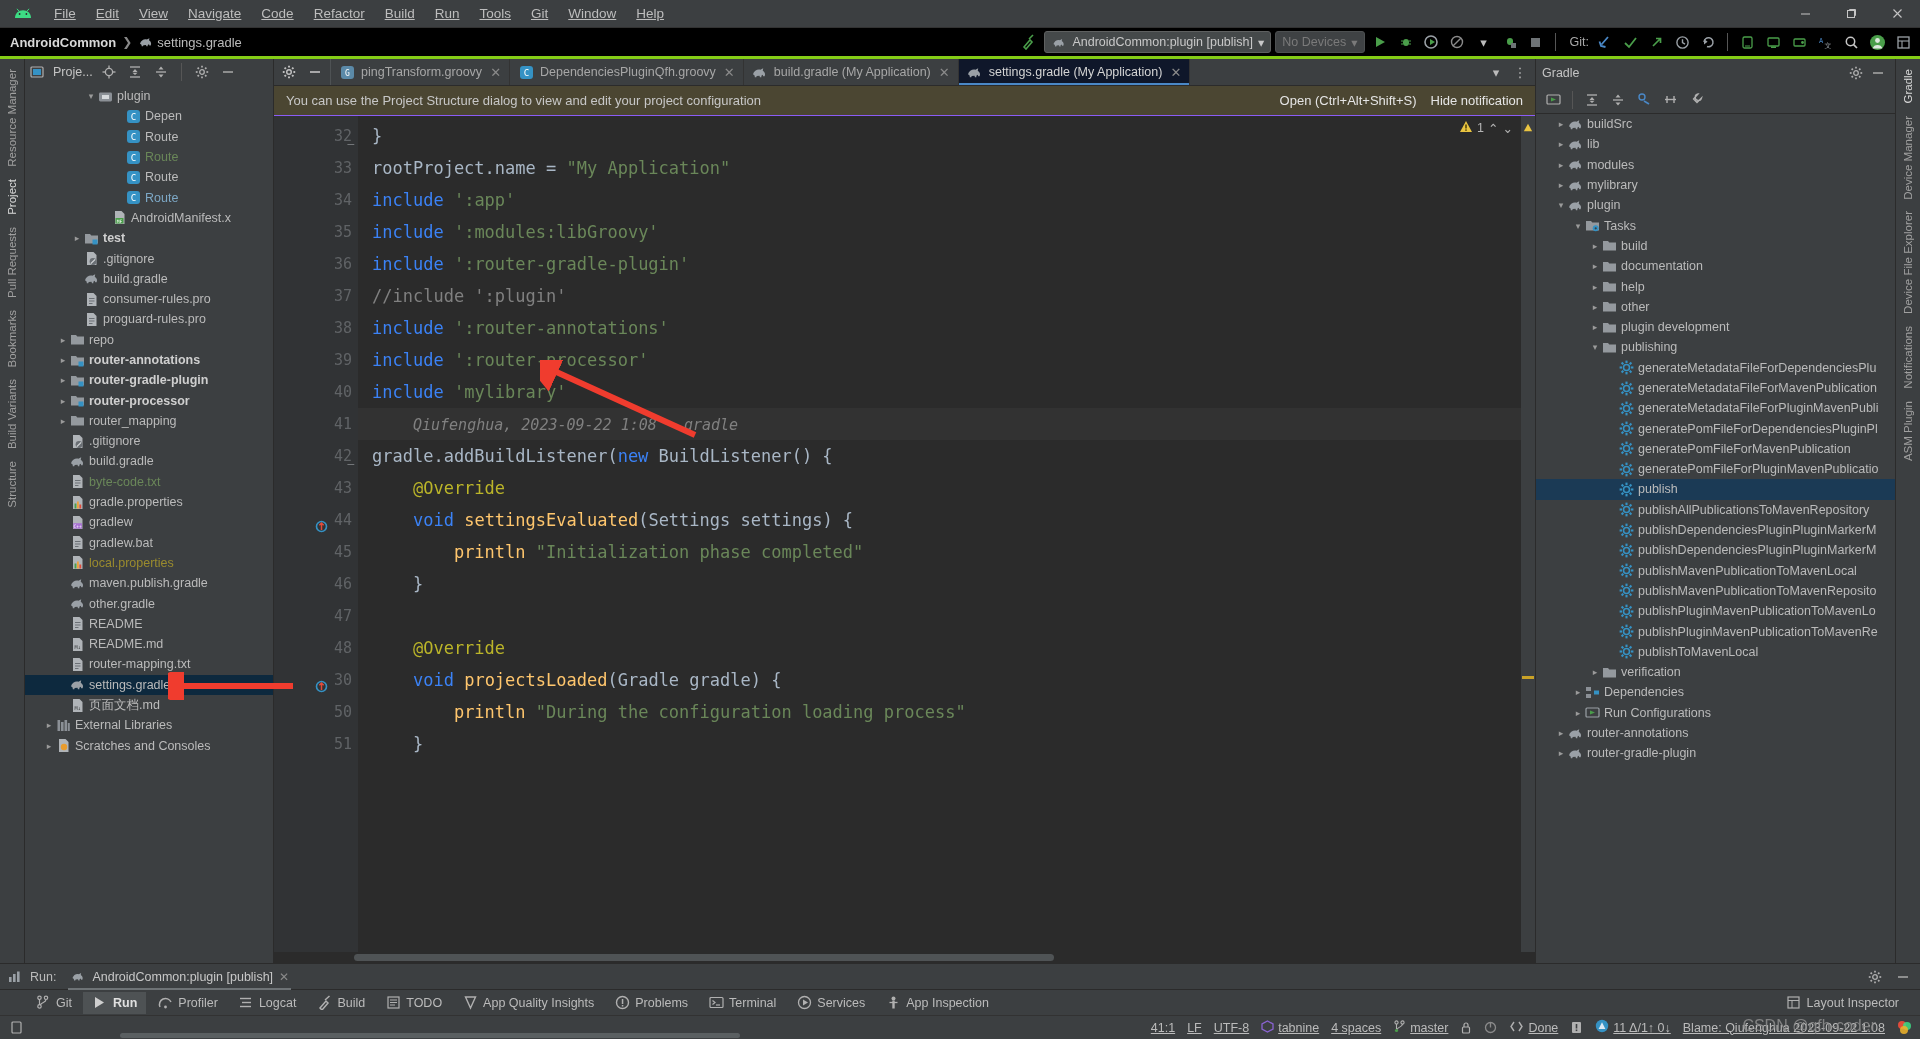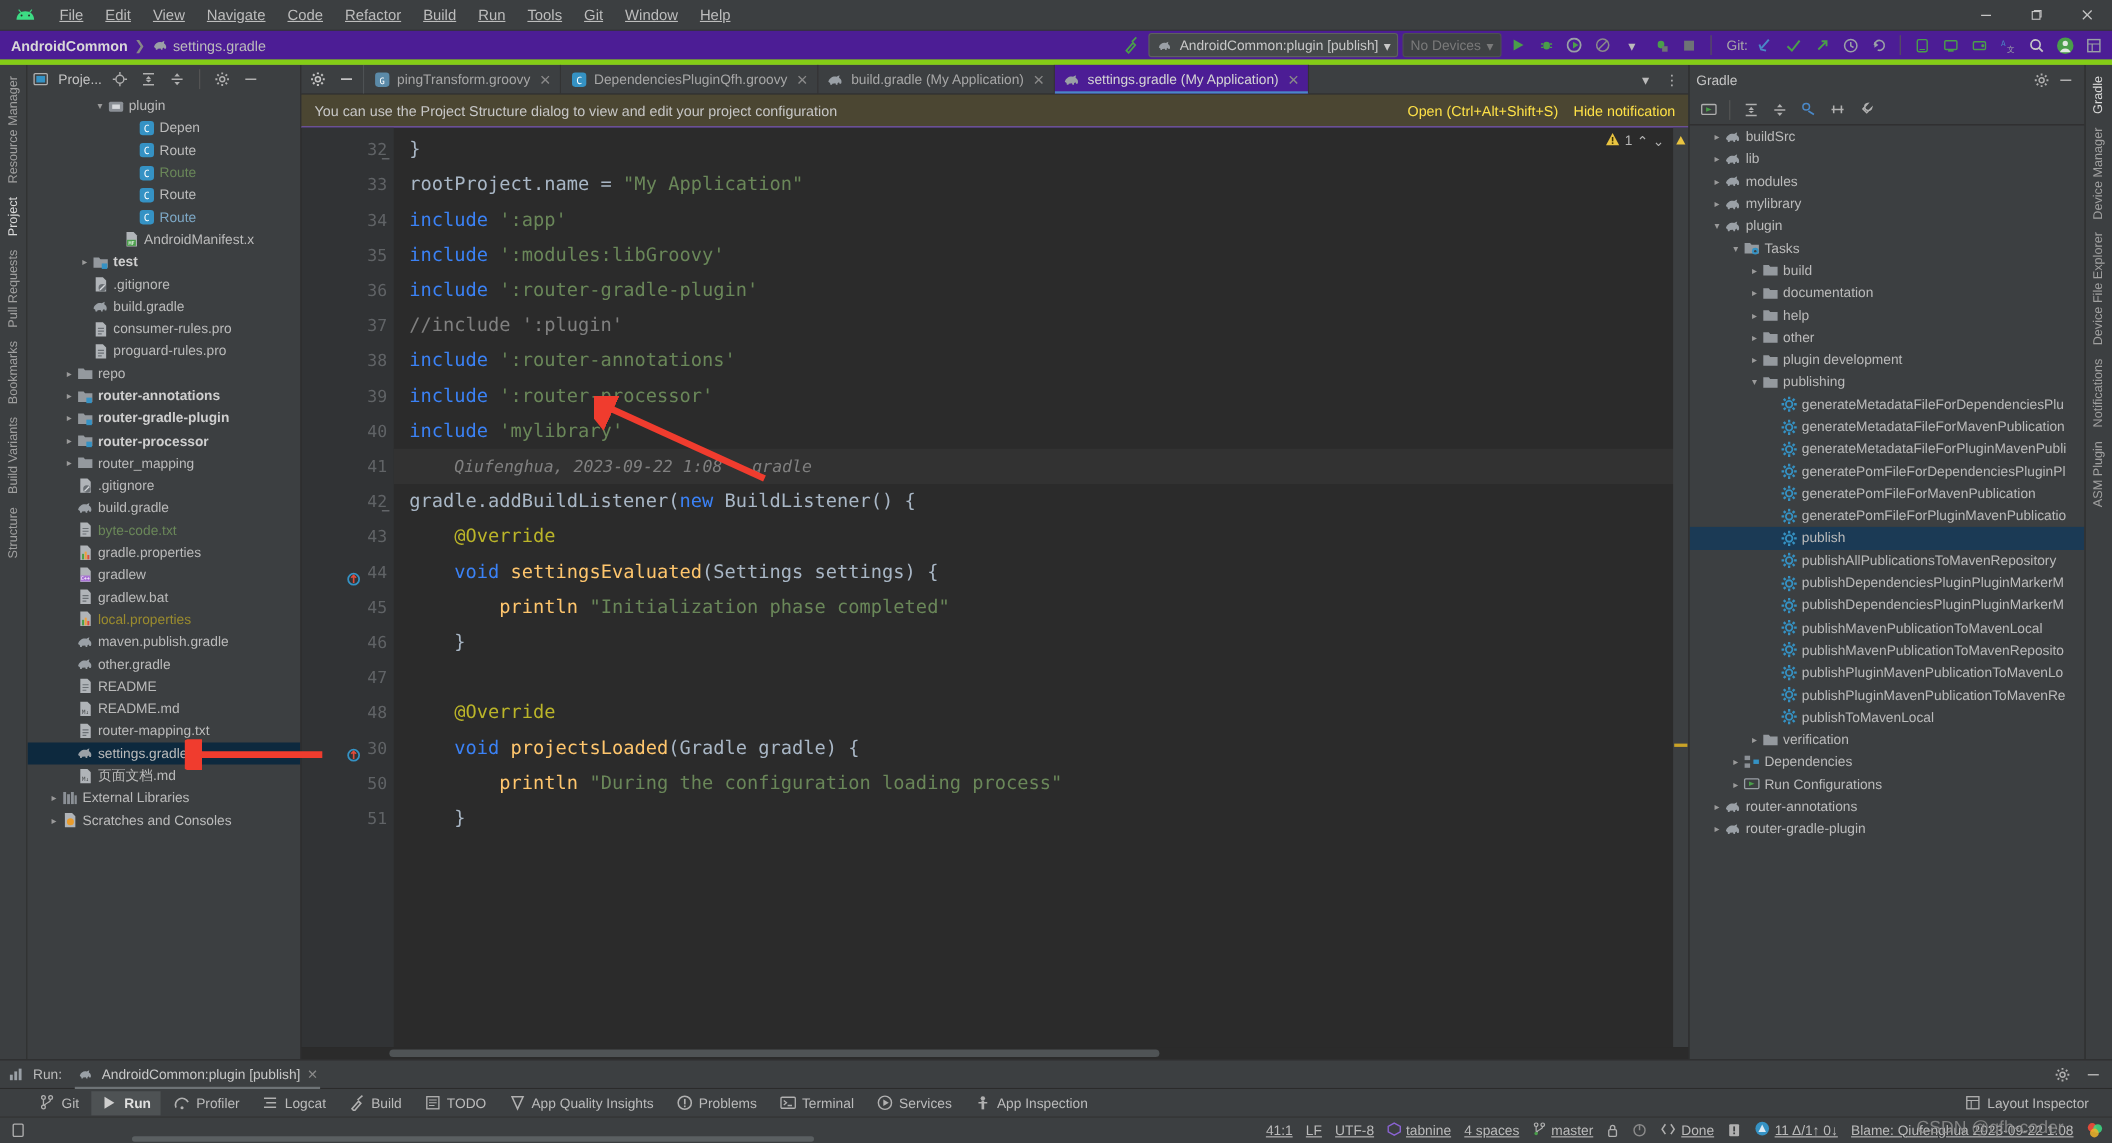--- a/index.html
+++ b/index.html
@@ -27,21 +27,21 @@
   .win-title {
     position: absolute; left: 0; right: 0; text-align: center; color: #9c9c9c;
     font-size: 13.5px; pointer-events: none;
   }
   .win-btns { margin-left: auto; display: flex; align-items: center; z-index: 2; }
   .win-btn { width: 46px; height: 28px; display: flex; align-items: center; justify-content: center; color: #c6c6c6; font-size: 14px; }
 
   
   .navbar {
     height: 31px; flex: 0 0 31px; display: flex; align-items: center;
-    background: #4c1d95; border-bottom: 5px solid #84cc16; position: relative;
+    background: #000000; border-bottom: 3px solid #84cc16; position: relative;
   }
   .crumbs { display: flex; align-items: center; padding-left: 10px; gap: 3px; }
   .crumb { color: #bbbbbb; font-size: 13px; }
   .crumb.bold { font-weight: bold; color: #d8d8d8; }
   .crumb-sep { color: #888; margin: 0 3px; font-size: 12px; }
   .toolbar-right { margin-left: auto; display: flex; align-items: center; gap: 4px; padding-right: 6px; }
   .combo {
     height: 22px; border: 1px solid #5e6060; border-radius: 3px; background: #45494a;
     display: flex; align-items: center; gap: 5px; padding: 0 6px; color: #c8c8c8; font-size: 12.5px;
   }
@@ -85,30 +85,30 @@
   .tlabel.blue { color: #7da8c6; }
 
   .ico { width: 16px; height: 16px; flex: 0 0 16px; display: inline-flex; align-items: center; justify-content: center; }
 
   
   .editor-col { flex: 1 1 auto; display: flex; flex-direction: column; min-width: 0; background: #2b2b2b; }
   .tabbar { height: 27px; flex: 0 0 27px; background: #3c3f41; display: flex; align-items: stretch; border-bottom: 1px solid #2b2b2b; }
   .tabtools { display: flex; align-items: center; padding: 0 4px; gap: 4px; border-right: 1px solid #4e5254;}
   .etab { display: flex; align-items: center; gap: 6px; padding: 0 8px; font-size: 12.5px; color: #a7a7a7; border-right: 1px solid #333; position: relative;}
   .etab .close { color: #8a8a8a; font-size: 13px; margin-left: 2px; }
-  .etab.active { background: #4c1d95; color: #d4d4d4; }
+  .etab.active { background: #0f172a; color: #d4d4d4; }
   .etab.active::after { content: ""; position: absolute; left: 0; right: 0; bottom: 0; height: 2px; background: #4a88c7; }
   .tabbar-right { margin-left: auto; display: flex; align-items: center; gap: 2px; padding: 0 4px; }
 
   
   .notif {
     height: 30px; flex: 0 0 30px; background: #4b4632; display: flex; align-items: center;
     padding: 0 12px; font-size: 13px; color: #c7c7c7; border-bottom: 1px solid #8b5cf6;
   }
-  .notif a { color: #fde047; text-decoration: none; margin-left: 14px; }
+  .notif a { color: #e5e5e5; text-decoration: none; margin-left: 14px; }
 
   .editor-body { flex: 1 1 auto; display: flex; position: relative; min-height: 0; overflow: hidden; background: #2b2b2b; }
   .gutter {
     width: 84px; flex: 0 0 84px; background: #313335; color: #606366;
     font-family: "DejaVu Sans Mono", monospace; font-size: 15px; text-align: right;
     padding-top: 4px; user-select: none; position: relative;
   }
   .gline { height: 32px; line-height: 32px; padding-right: 6px; position: relative; }
   .gmark { position: absolute; right: 30px; top: 8px; }
   .fold { position: absolute; right: 4px; top: 9px; color: #7a7d80; font-size: 11px; }

